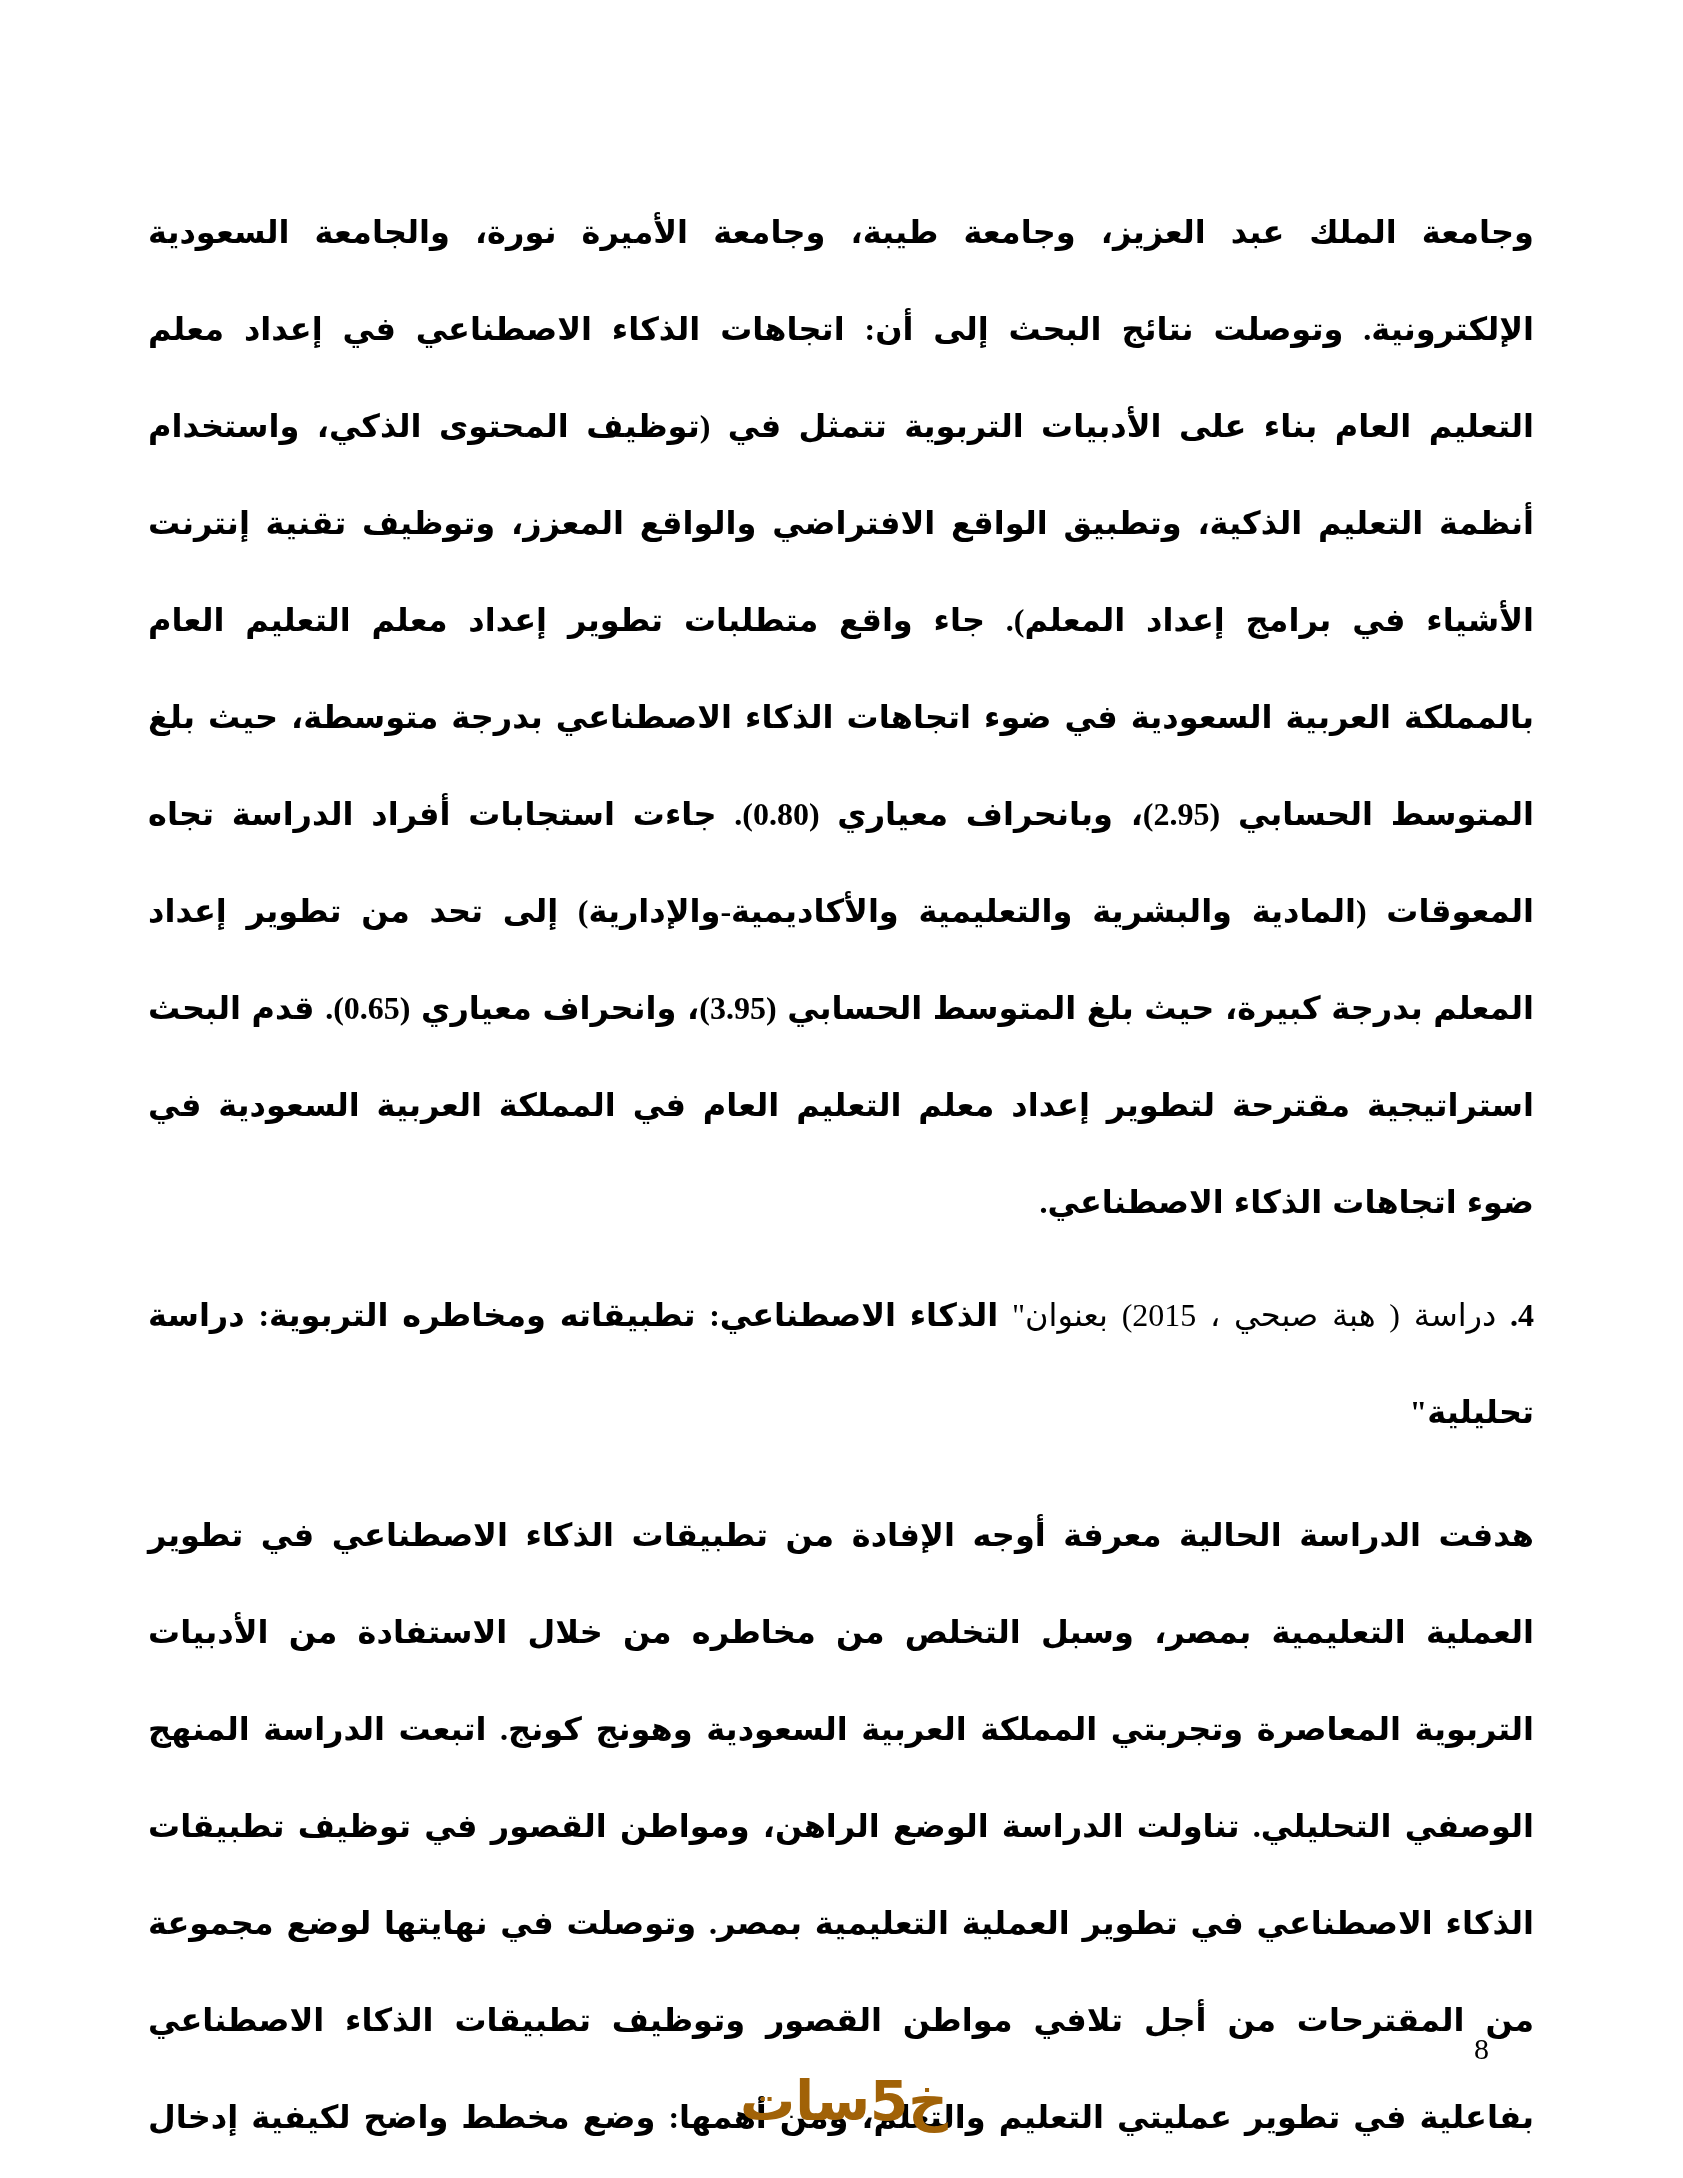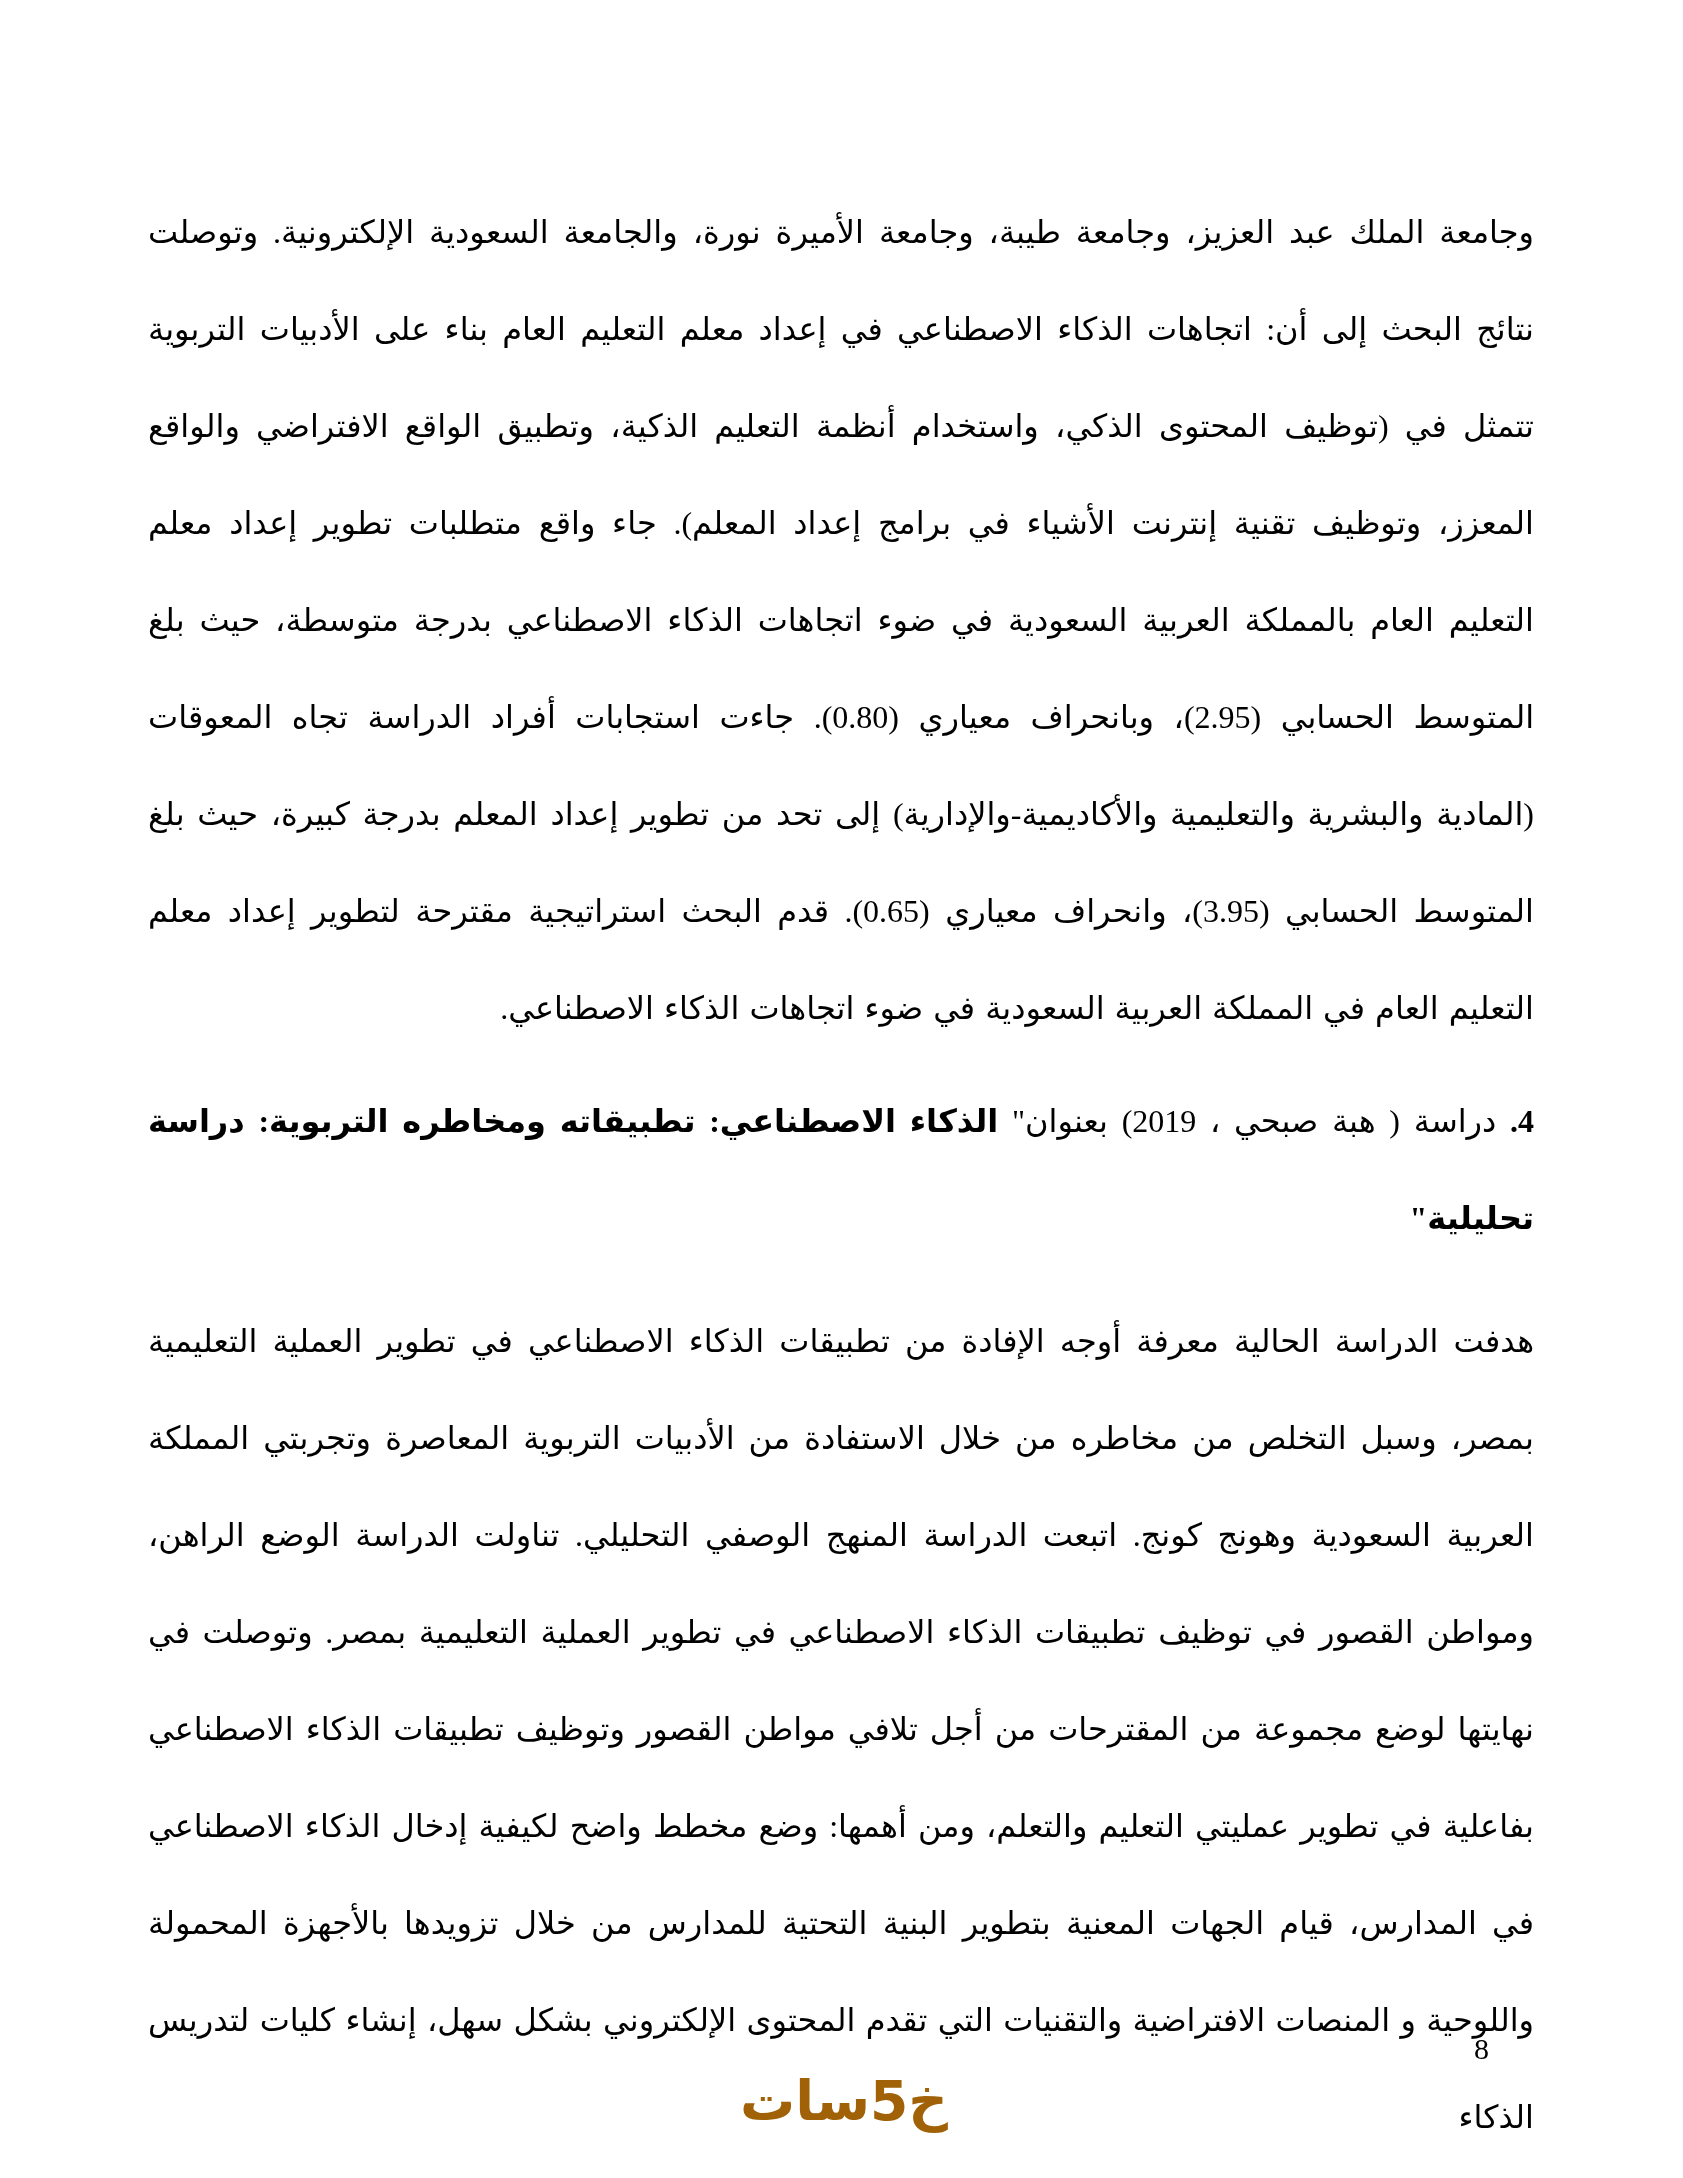--- a/index.html
+++ b/index.html
@@ -26,20 +26,21 @@
     width: 1386px;
     direction: rtl;
   }
   .para {
     margin: 0;
     font-size: 32px;
     line-height: 97px;
     text-align: justify;
     text-justify: inter-word;
     word-spacing: 2px;
+    font-weight: bold;
   }
   .para-continued {
     
     text-align-last: justify;
   }
   .heading {
     margin: 16px 0 26px 0;
     font-size: 32px;
     line-height: 97px;
     font-weight: normal;
@@ -75,21 +76,21 @@
 </style>
 </head>
 <body>
 
 <div class="page">
 
   <div class="text-block">
 
     <p class="para">وجامعة الملك عبد العزيز، وجامعة طيبة، وجامعة الأميرة نورة، والجامعة السعودية الإلكترونية. وتوصلت نتائج البحث إلى أن: اتجاهات الذكاء الاصطناعي في إعداد معلم التعليم العام بناء على الأدبيات التربوية تتمثل في (توظيف المحتوى الذكي، واستخدام أنظمة التعليم الذكية، وتطبيق الواقع الافتراضي والواقع المعزز، وتوظيف تقنية إنترنت الأشياء في برامج إعداد المعلم). جاء واقع متطلبات تطوير إعداد معلم التعليم العام بالمملكة العربية السعودية في ضوء اتجاهات الذكاء الاصطناعي بدرجة متوسطة، حيث بلغ المتوسط الحسابي (2.95)، وبانحراف معياري (0.80). جاءت استجابات أفراد الدراسة تجاه المعوقات (المادية والبشرية والتعليمية والأكاديمية-والإدارية) إلى تحد من تطوير إعداد المعلم بدرجة كبيرة، حيث بلغ المتوسط الحسابي (3.95)، وانحراف معياري (0.65). قدم البحث استراتيجية مقترحة لتطوير إعداد معلم التعليم العام في المملكة العربية السعودية في ضوء اتجاهات الذكاء الاصطناعي.</p>
 
-    <p class="heading"><strong>4.</strong><span> دراسة ( هبة صبحي ، 2019) بعنوان" </span><strong>الذكاء الاصطناعي: تطبيقاته ومخاطره التربوية: دراسة تحليلية"</strong></p>
+    <p class="heading"><strong>4.</strong><span> دراسة ( هبة صبحي ، 2015) بعنوان" </span><strong>الذكاء الاصطناعي: تطبيقاته ومخاطره التربوية: دراسة تحليلية"</strong></p>
 
     <p class="para para-continued">هدفت الدراسة الحالية معرفة أوجه الإفادة من تطبيقات الذكاء الاصطناعي في تطوير العملية التعليمية بمصر، وسبل التخلص من مخاطره من خلال الاستفادة من الأدبيات التربوية المعاصرة وتجربتي المملكة العربية السعودية وهونج كونج. اتبعت الدراسة المنهج الوصفي التحليلي. تناولت الدراسة الوضع الراهن، ومواطن القصور في توظيف تطبيقات الذكاء الاصطناعي في تطوير العملية التعليمية بمصر. وتوصلت في نهايتها لوضع مجموعة من المقترحات من أجل تلافي مواطن القصور وتوظيف تطبيقات الذكاء الاصطناعي بفاعلية في تطوير عمليتي التعليم والتعلم، ومن أهمها: وضع مخطط واضح لكيفية إدخال الذكاء الاصطناعي في المدارس، قيام الجهات المعنية بتطوير البنية التحتية للمدارس من خلال تزويدها بالأجهزة المحمولة واللوحية و المنصات الافتراضية والتقنيات التي تقدم المحتوى الإلكتروني بشكل سهل، إنشاء كليات لتدريس الذكاء</p>
 
   </div>
 
   <div class="page-number">8</div>
 
   <div class="watermark">خ5سات</div>
 
 </div>

